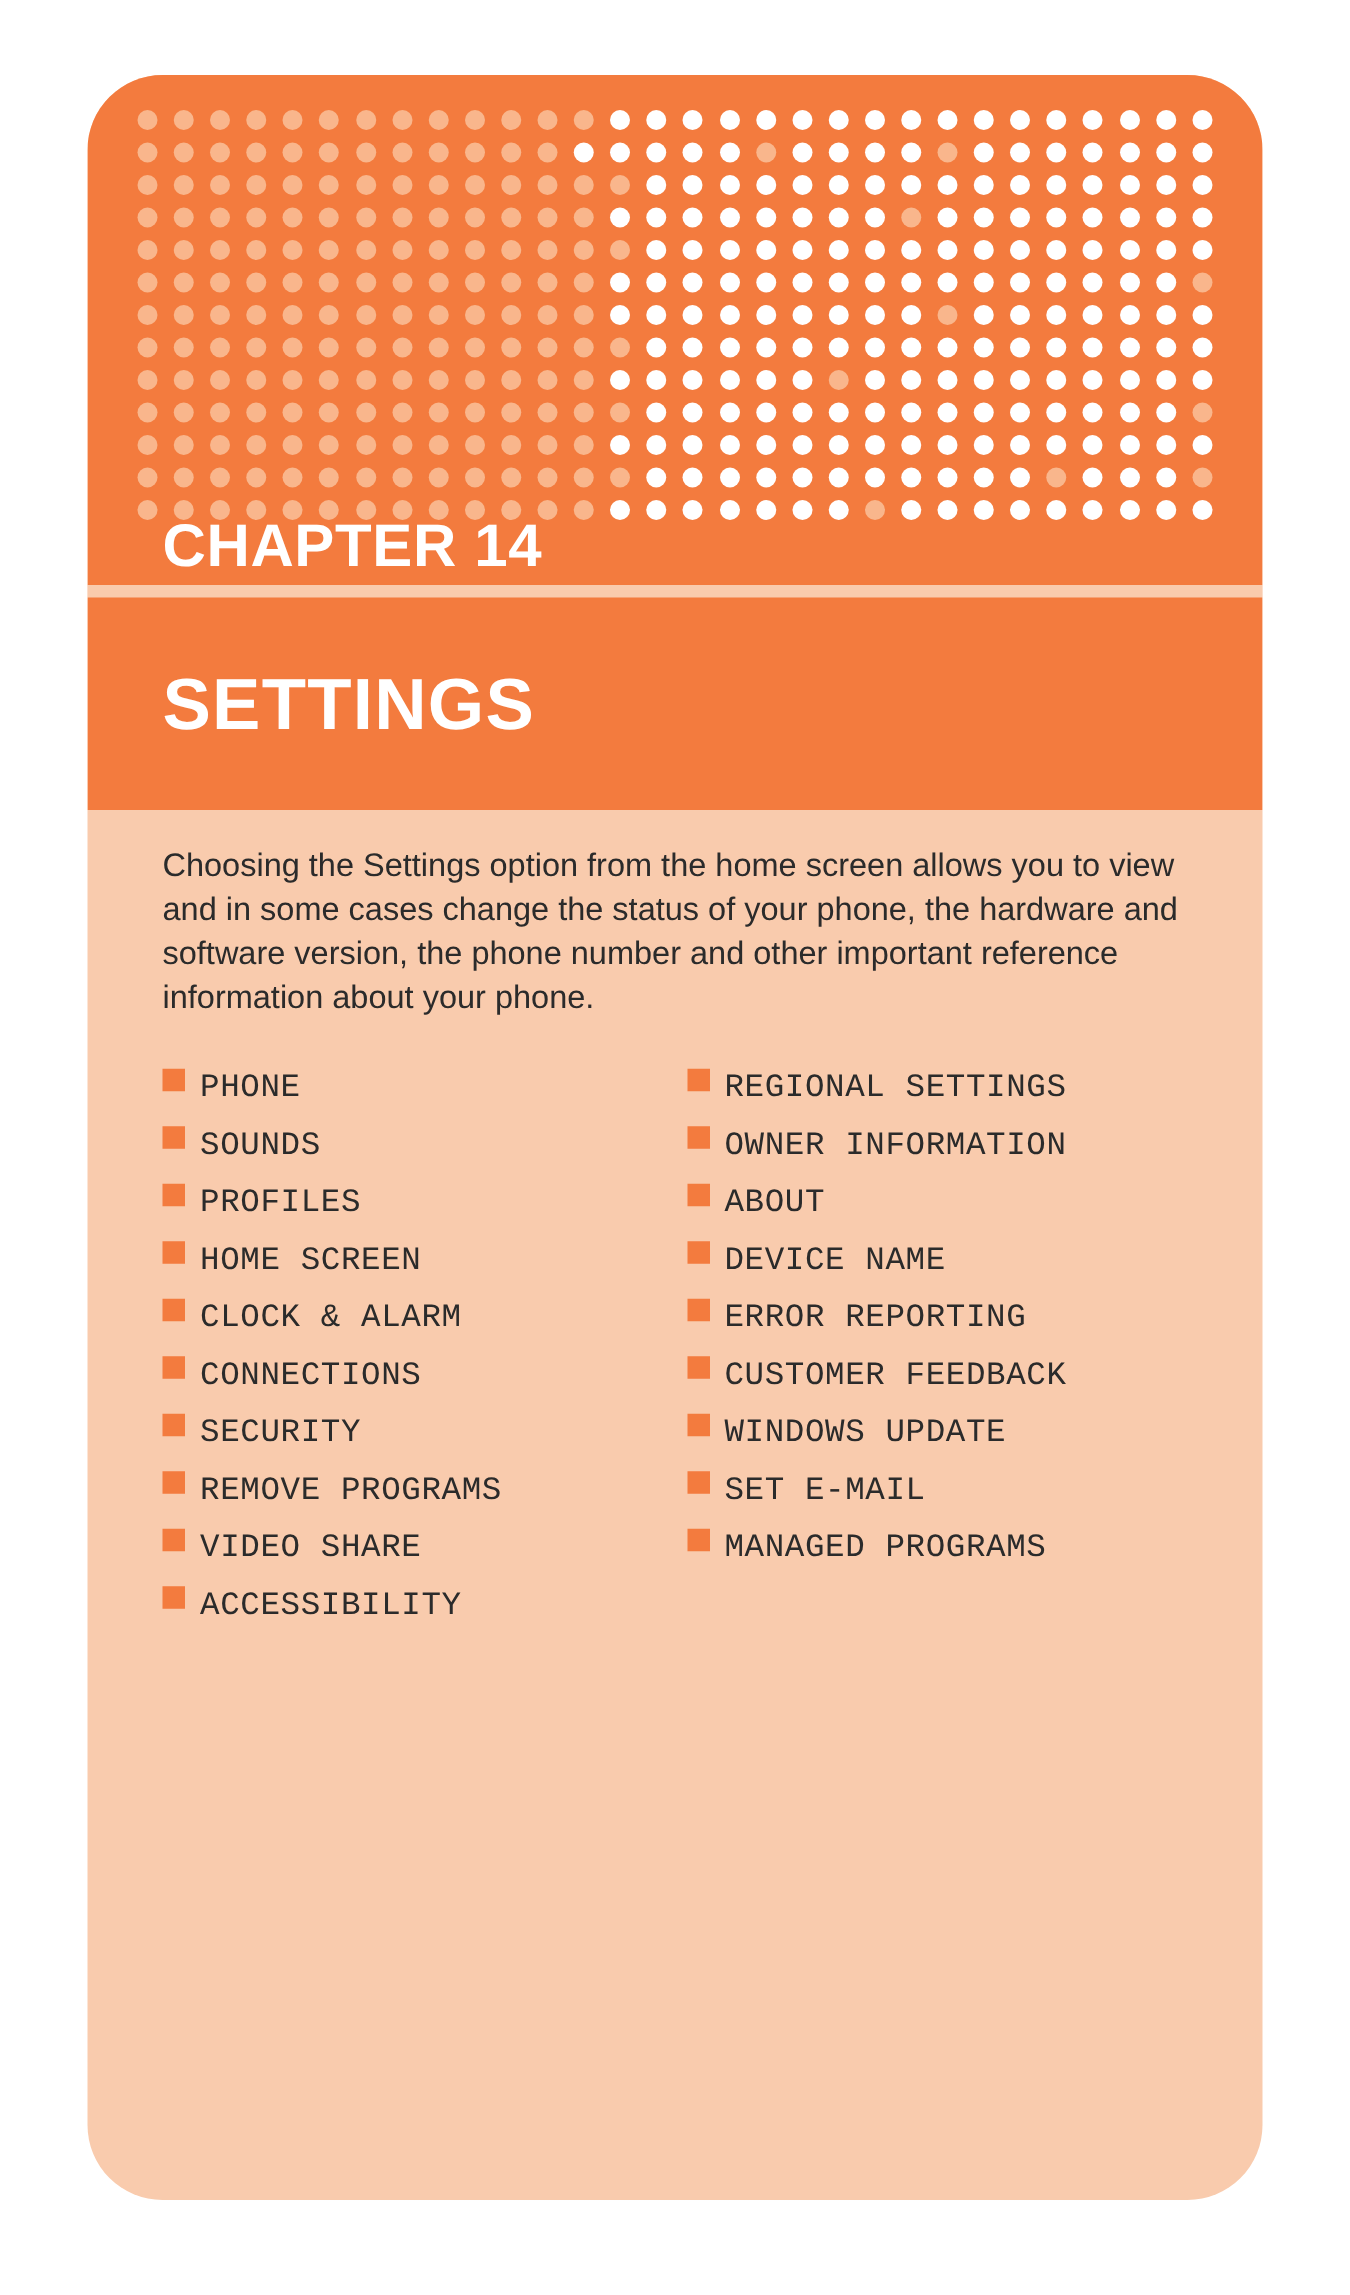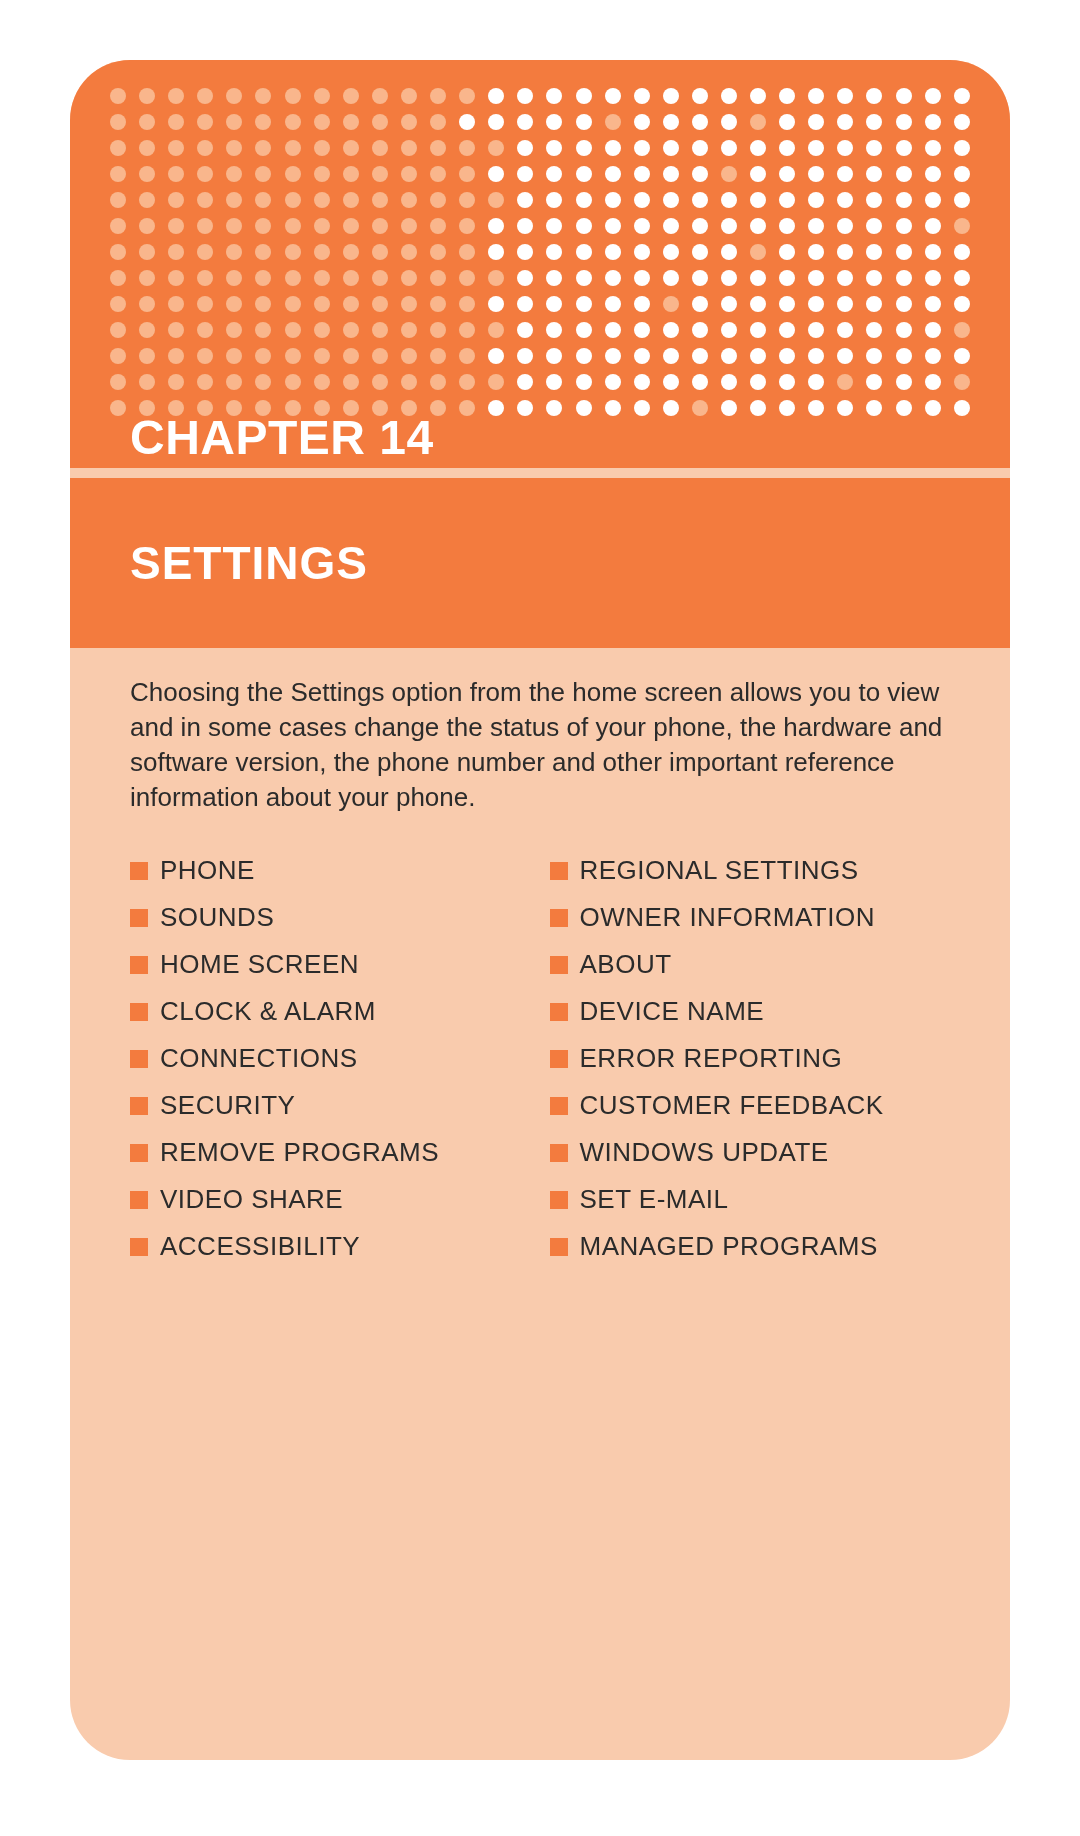--- a/index.html
+++ b/index.html
@@ -67,21 +67,21 @@
     position: absolute;
     left: 60px;
     top: 350px;
     color: #ffffff;
     font-size: 48px;
     font-weight: 700;
     letter-spacing: 0.5px;
   }
   .chapter-title {
     color: #ffffff;
-    font-size: 46px;
+    font-size: 58px;
     font-weight: 700;
     letter-spacing: 1px;
   }
   .body {
     position: absolute;
     top: 615px;
     left: 60px;
     right: 51px;
   }
   .intro {
@@ -95,22 +95,23 @@
     gap: 10px;
   }
   .col {
     flex: 1;
     display: flex;
     flex-direction: column;
     gap: 16px;
   }
   .toc-item {
     display: flex;
-    align-items: center;
+    align-items: flex-start;
     gap: 12px;
+    font-family: Liberation Mono, monospace;
   }
   .bullet {
     width: 18px;
     height: 18px;
     background: #f37b3e;
     flex: 0 0 18px;
   }
   .toc-label {
     color: #2b2b2b;
     font-size: 26px;
@@ -557,20 +558,24 @@
           <div class="toc-item">
             <span class="bullet"></span>
             <span class="toc-label">PHONE</span>
           </div>
           <div class="toc-item">
             <span class="bullet"></span>
             <span class="toc-label">SOUNDS</span>
           </div>
           <div class="toc-item">
             <span class="bullet"></span>
+            <span class="toc-label">PROFILES</span>
+          </div>
+          <div class="toc-item">
+            <span class="bullet"></span>
             <span class="toc-label">HOME SCREEN</span>
           </div>
           <div class="toc-item">
             <span class="bullet"></span>
             <span class="toc-label">CLOCK &amp; ALARM</span>
           </div>
           <div class="toc-item">
             <span class="bullet"></span>
             <span class="toc-label">CONNECTIONS</span>
           </div>

